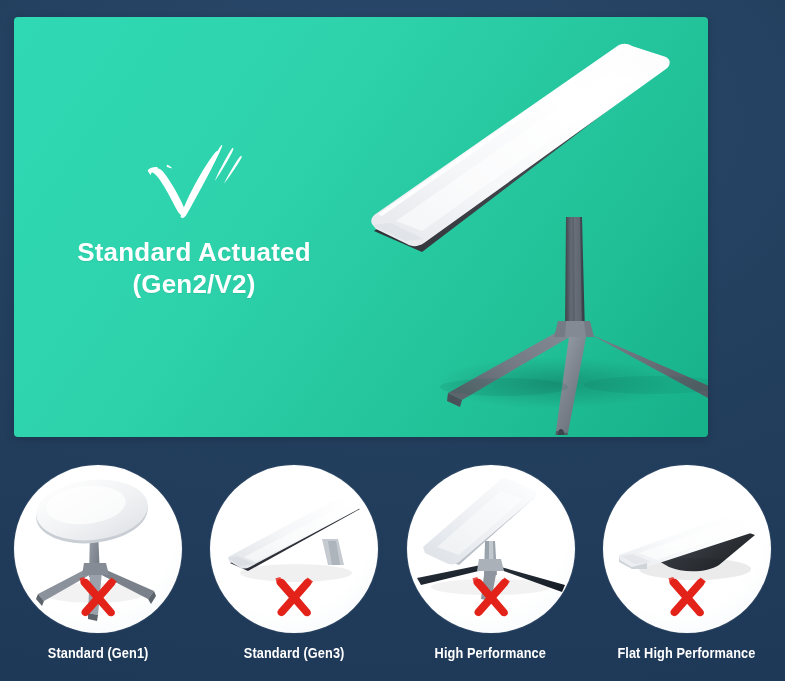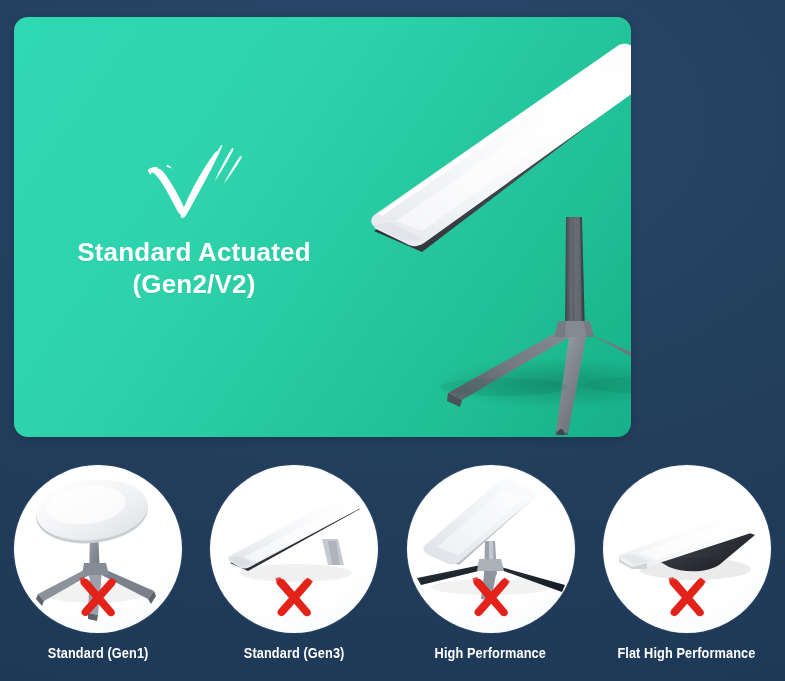--- a/index.html
+++ b/index.html
@@ -24,23 +24,23 @@
     background:
       radial-gradient(130% 90% at 50% 18%, #2a4a6d 0%, #24405f 45%, #1e3857 100%);
     overflow: hidden;
   }
 
   
   #hero-card {
     position: absolute;
     left: 14px;
     top: 17px;
-    width: 617px;
+    width: 694px;
     height: 420px;
-    border-radius: 14px;
+    border-radius: 4px;
     background:
       linear-gradient(125deg, #2fd9b4 0%, #2ed3ac 35%, #20bf96 78%, #16b089 100%);
     overflow: hidden;
     box-shadow: 0 2px 10px rgba(0,0,0,.18);
   }
 
   
   #check-block {
     position: absolute;
     left: 35px;

